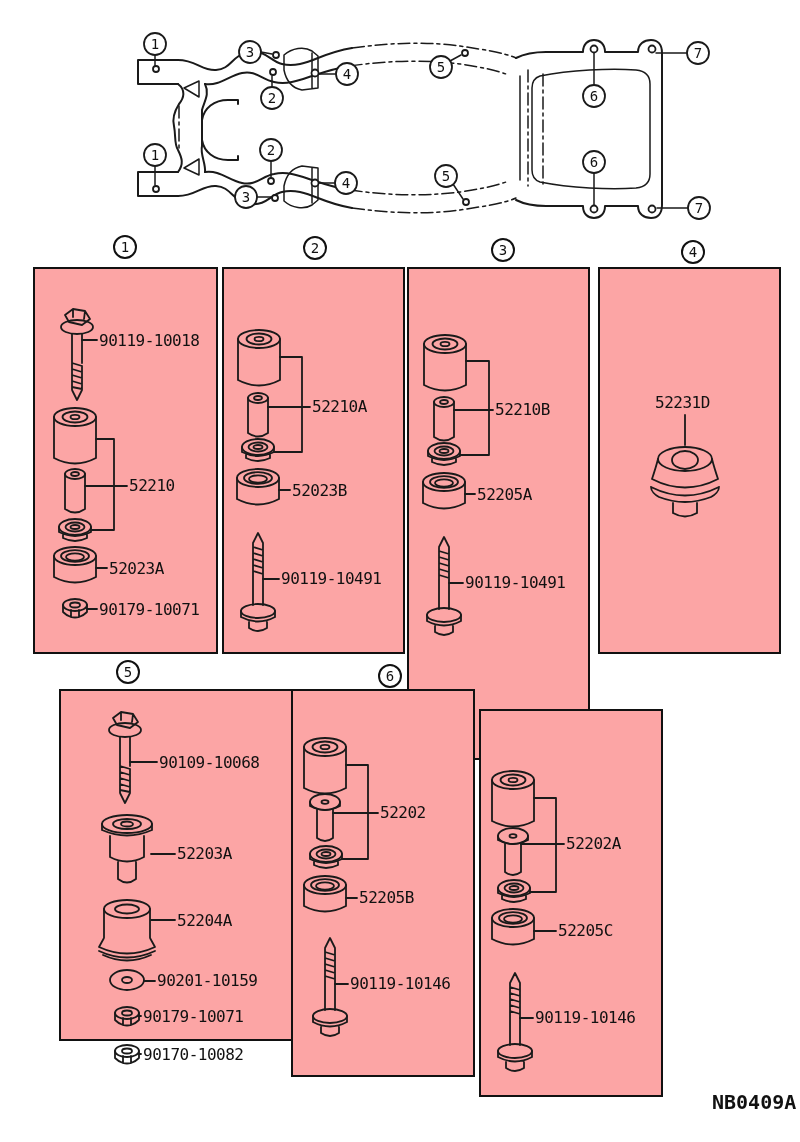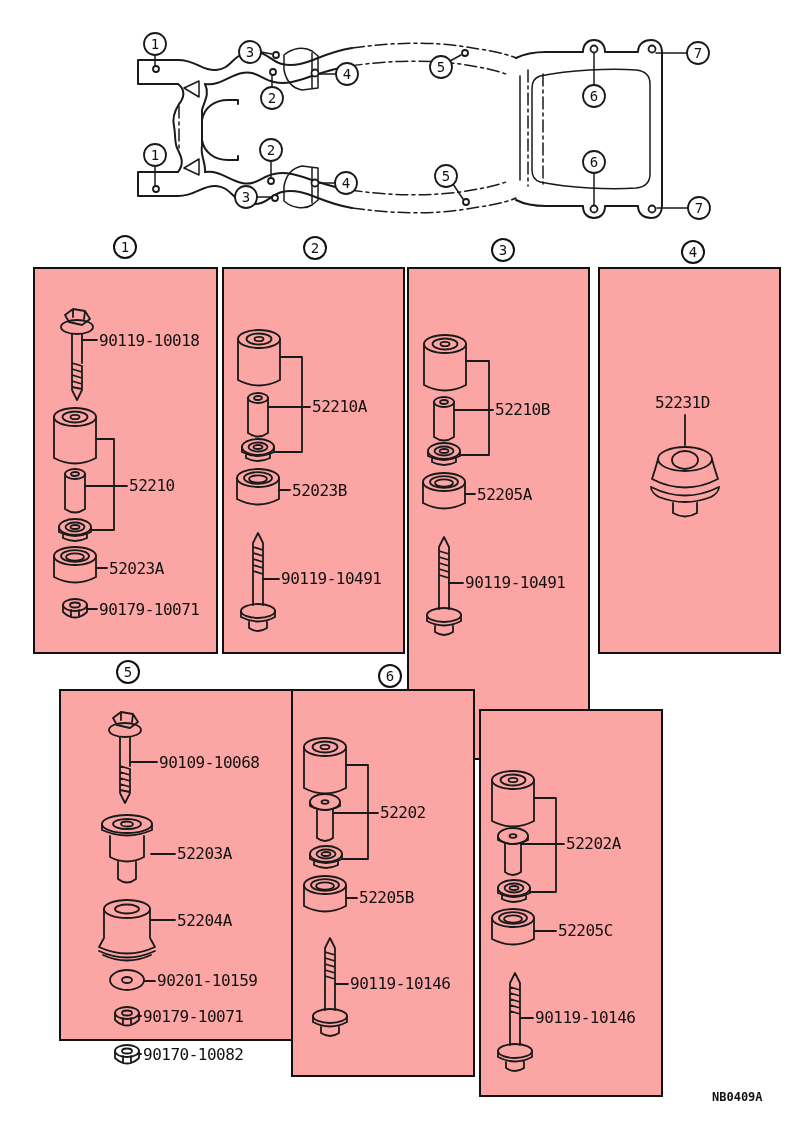--- a/index.html
+++ b/index.html
@@ -10,21 +10,21 @@
   .thin{stroke-width:1.5;}
   .dd{stroke-dasharray:12 4 3 4;}
   .hole{fill:#fff;stroke:#1a1a1a;stroke-width:1.8;}
   .co{fill:#fff;stroke:#1a1a1a;stroke-width:1.8;}
   .cotext{font-family:"DejaVu Sans Mono",monospace;font-size:14px;fill:#111;}
   .ps{stroke:#1a1a1a;stroke-width:1.8;fill:none;stroke-linecap:round;stroke-linejoin:round;}
   .plabel{font-family:"DejaVu Sans Mono",monospace;font-size:16px;fill:#111;letter-spacing:-0.5px;}
   .part-box{position:absolute;border:2px solid #111;background:#fca5a5;box-sizing:border-box;}
   .box-num{position:absolute;width:24px;height:24px;border:2px solid #111;border-radius:50%;
            box-sizing:border-box;text-align:center;line-height:20px;font-size:14px;background:#fff;}
-  .page-code{position:absolute;font-size:12px;font-weight:bold;letter-spacing:0;}
+  .page-code{position:absolute;font-size:20px;font-weight:bold;letter-spacing:0;}
 </style>
 </head>
 <body>
 
 <div class="page">
 
   <svg width="0" height="0" style="position:absolute" aria-hidden="true">
     <defs>
       <g id="sym-bushing">
         <ellipse class="ps" cx="0" cy="9" rx="21" ry="9"></ellipse>

